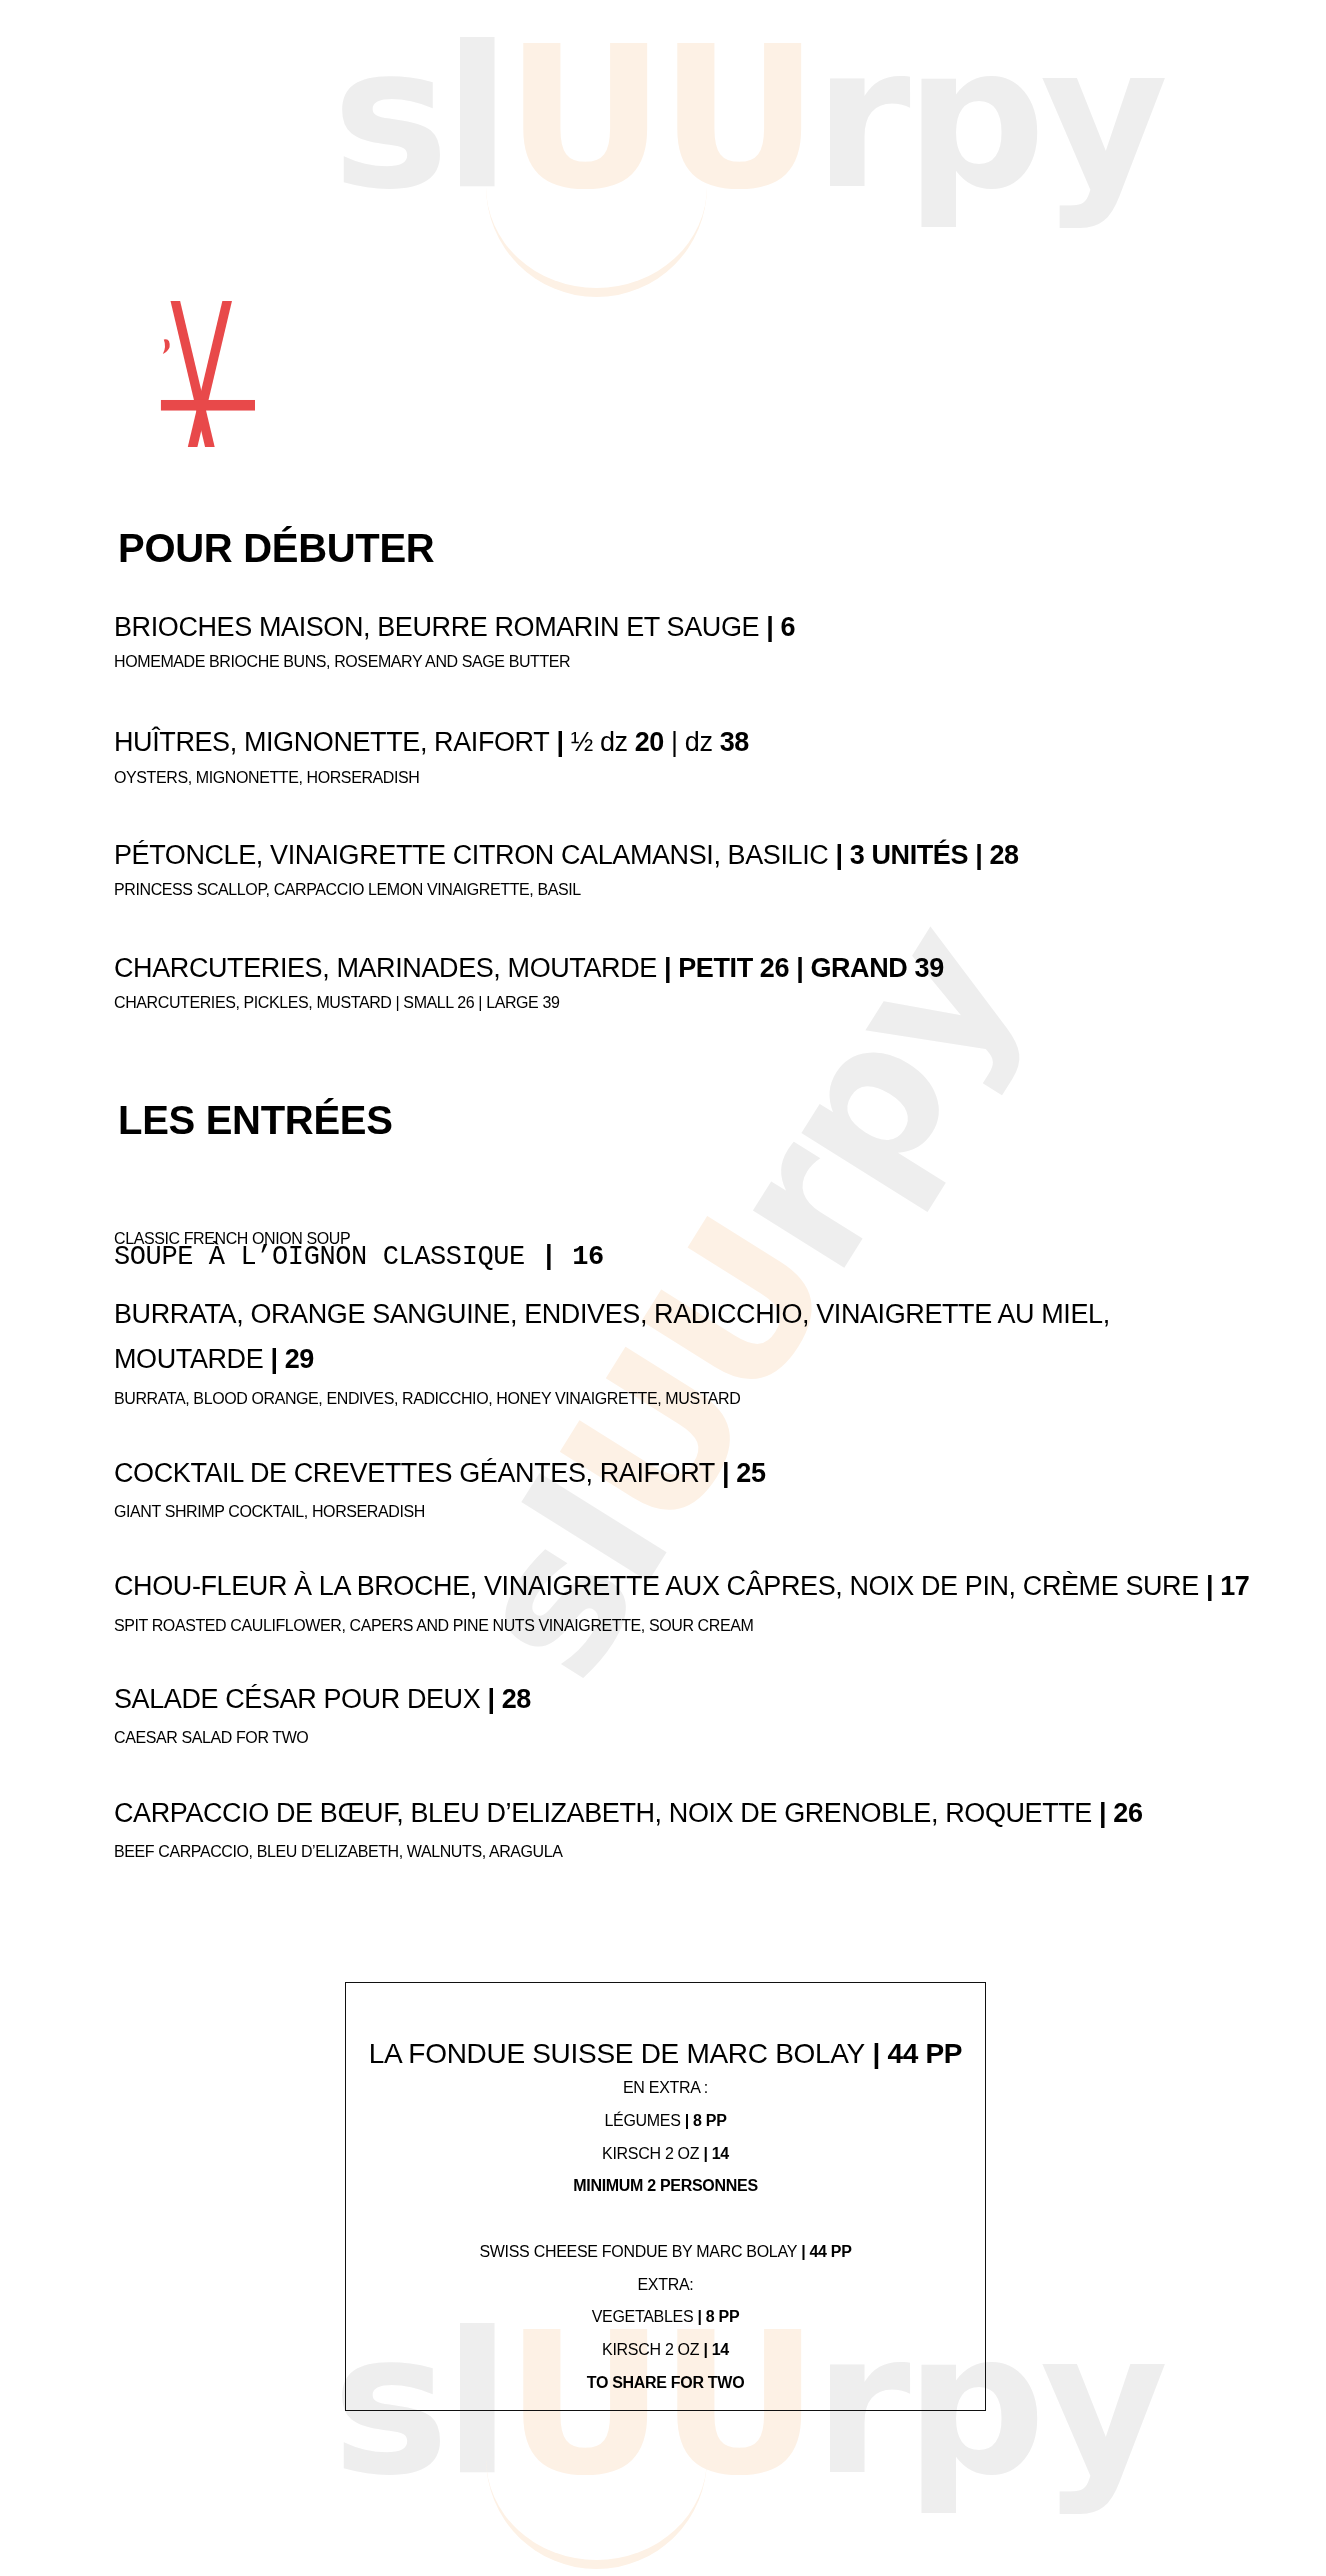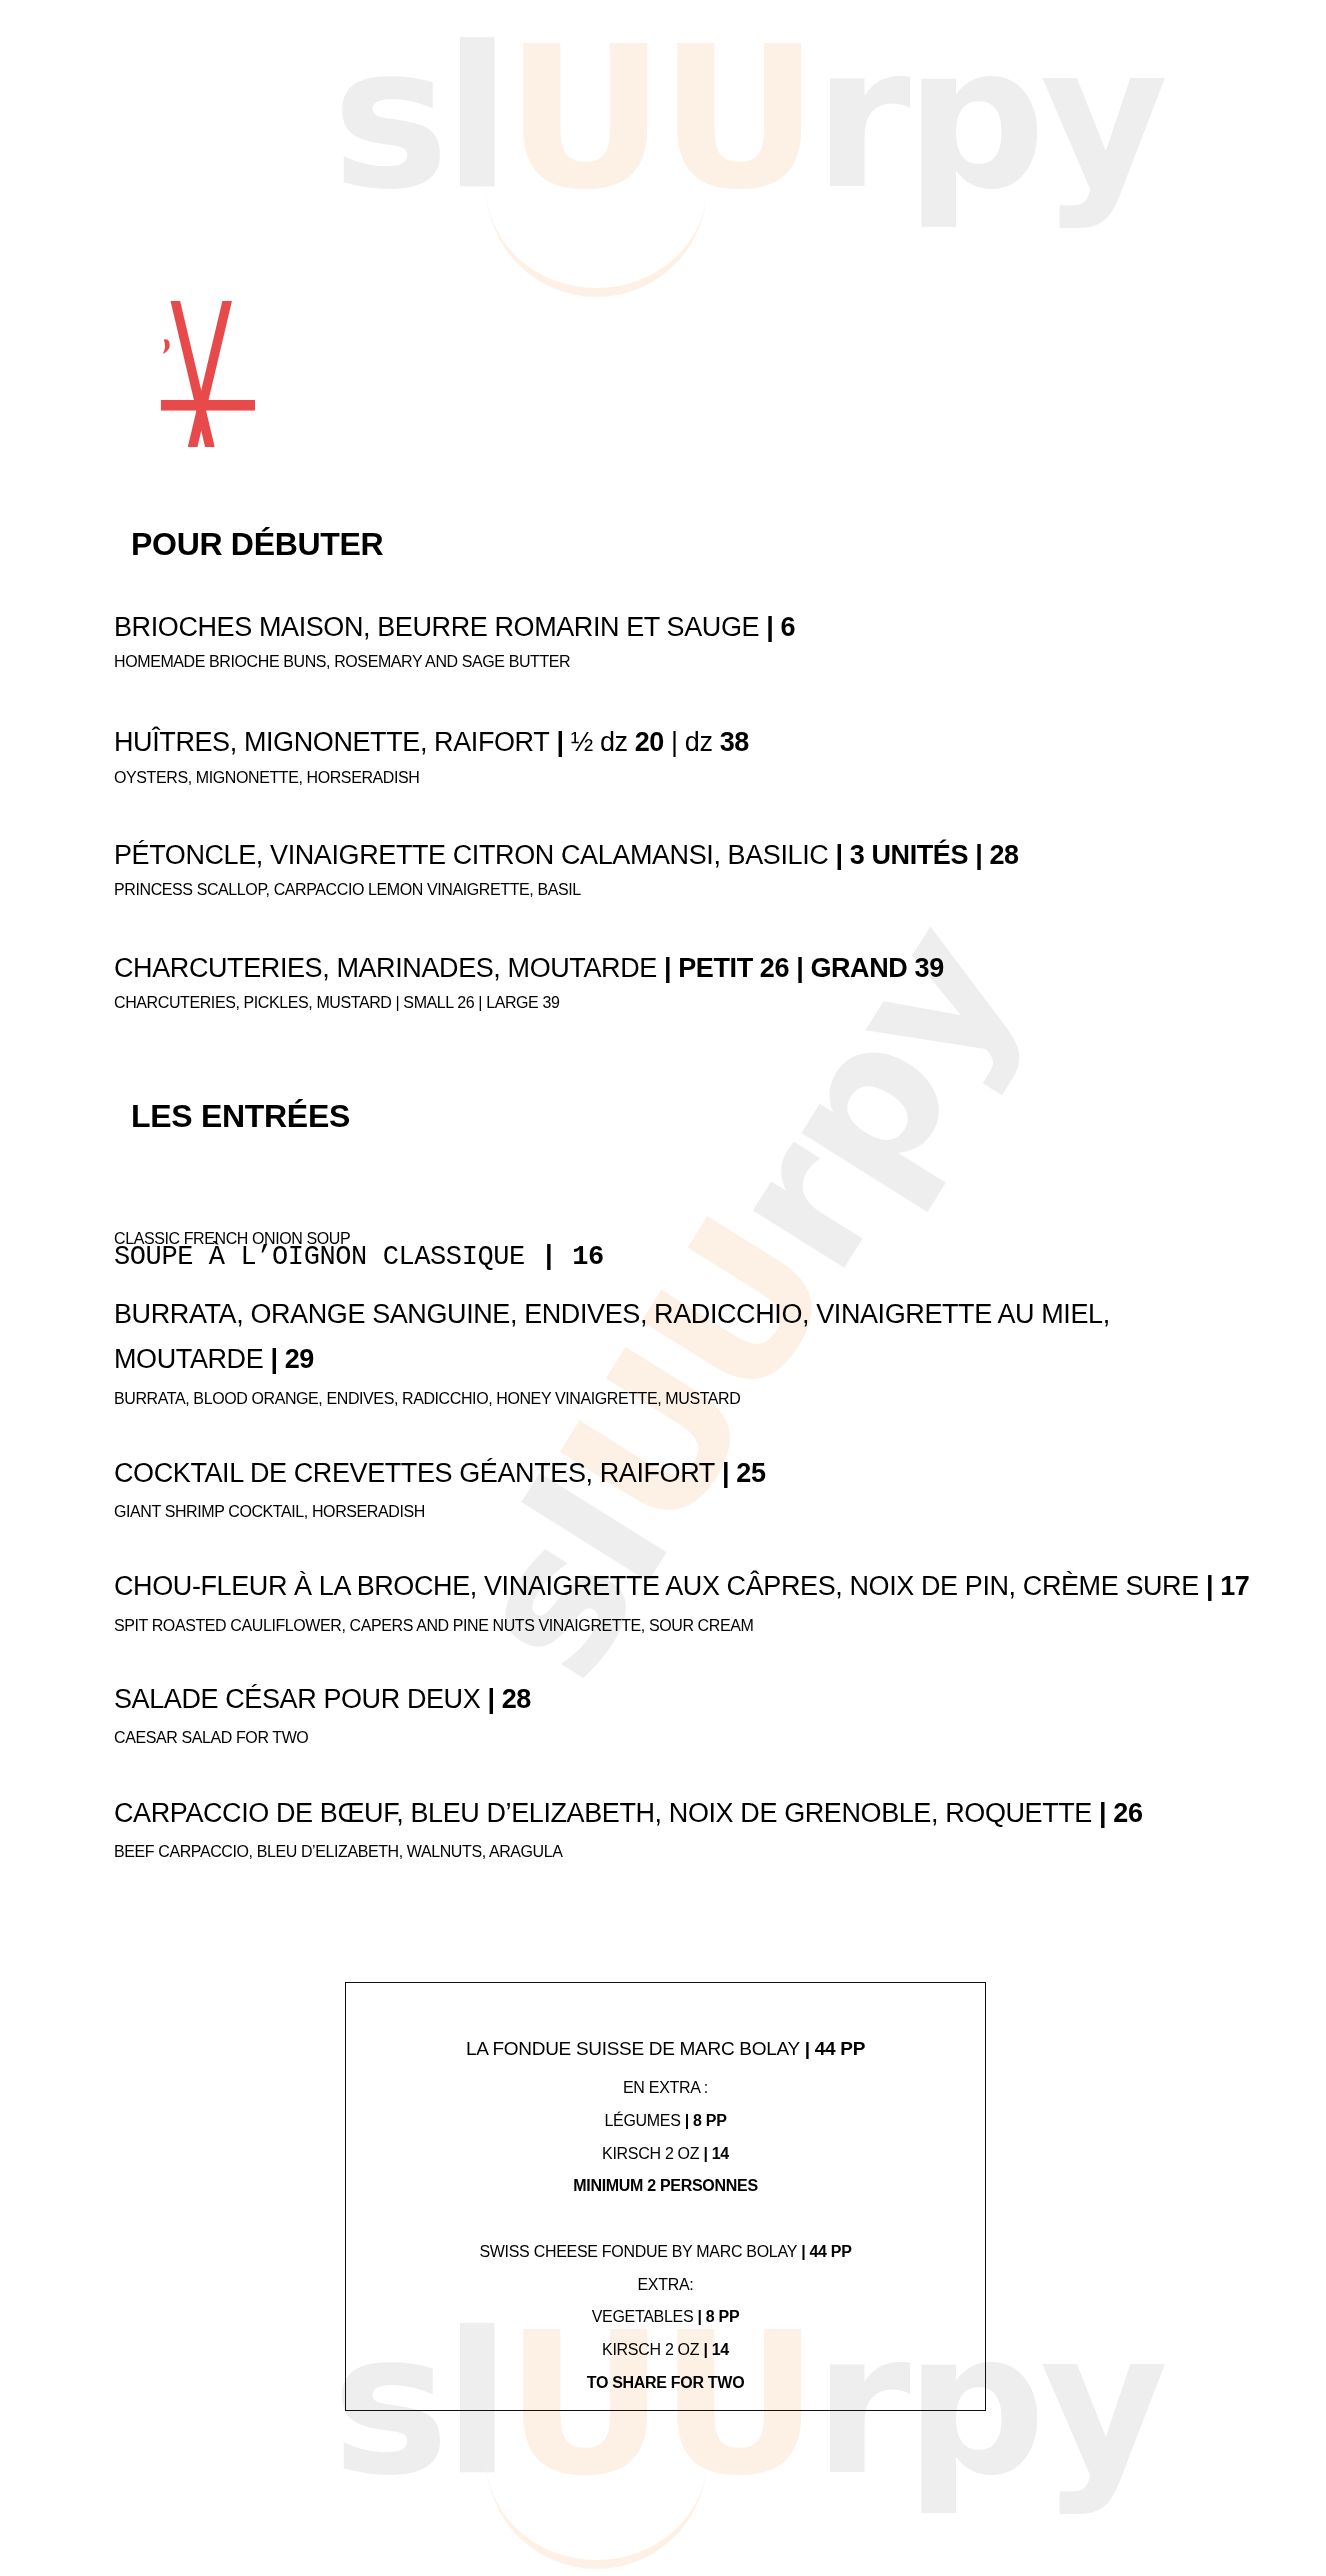--- a/index.html
+++ b/index.html
@@ -8,28 +8,28 @@
   .wm { position:absolute; font-family:"DejaVu Sans", sans-serif; font-weight:bold;
         color:#eeeeee; letter-spacing:-5.8px; pointer-events:none; white-space:nowrap; z-index:0; }
   .wm .u { color:#fdf1e5; }
   .wm-top { left:332px; top:19px; font-size:197px; line-height:1; }
   .wm-mid { left:327px; top:1203px; font-size:197px; line-height:1; transform:rotate(-58deg); transform-origin:center; }
   .wm-bot { left:332px; top:2305px; font-size:197px; line-height:1; }
   .wm-smile { position:absolute; border:9.6px solid #fdf1e5; border-top:none; border-left:none; border-right:none;
               border-radius:0 0 115px 115px; z-index:0; }
   .logo { position:absolute; left:159px; top:301px; width:96px; height:149px; z-index:1; }
   .content { position:absolute; left:114px; top:0; width:1193px; z-index:1; }
-  .heading { position:absolute; left:17px; font-weight:bold; font-size:32px; letter-spacing:-0.3px; white-space:nowrap; }
+  .heading { position:absolute; left:4px; font-weight:bold; font-size:40px; letter-spacing:-0.3px; white-space:nowrap; }
   .fr { position:absolute; left:0; font-size:27px; white-space:nowrap; letter-spacing:-0.4px; }
   .en { position:absolute; left:0; font-size:16px; white-space:nowrap; letter-spacing:-0.4px; }
   b { font-weight:bold; }
   .box { position:absolute; left:345px; top:1982px; width:639px; height:427px;
          border:1.9px solid #111; z-index:1; }
   .box .line { position:absolute; left:0; right:0; text-align:center; white-space:nowrap; letter-spacing:-0.3px; }
-  .box .big { font-size:19px; }
+  .box .big { font-size:28px; }
   .box .sm { font-size:16px; }
 </style>
 </head>
 <body>
 
 <div class="wm wm-top"><span>sl</span><span class="u">UU</span><span>rpy</span></div>
 <div class="wm-smile" style="left:486px; top:144px; width:221px; height:144px;"></div>
 <div class="wm wm-mid"><span>sl</span><span class="u">UU</span><span>rpy</span></div>
 <div class="wm wm-bot"><span>sl</span><span class="u">UU</span><span>rpy</span></div>
 <div class="wm-smile" style="left:486px; top:2435px; width:221px; height:125px;"></div>

